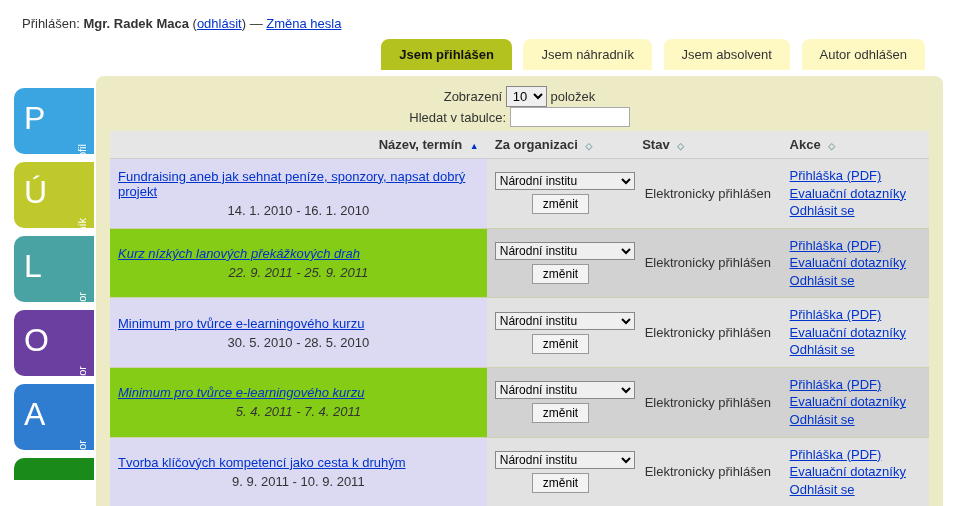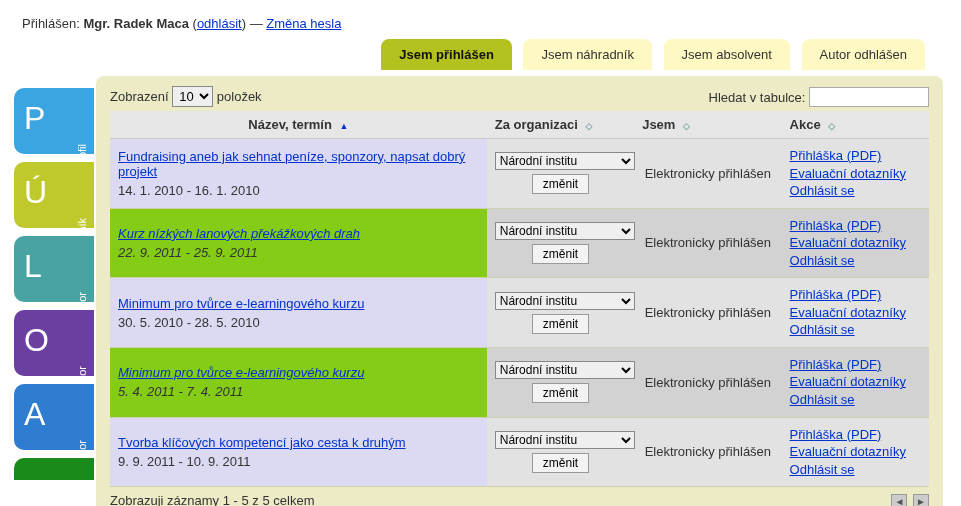--- a/index.html
+++ b/index.html
@@ -81,20 +81,21 @@
     padding: 10px 14px 10px 14px;
     min-height: 420px;
     position: relative;
   }
 
   .controls-row {
     display: flex;
     justify-content: space-between;
     align-items: center;
     margin-bottom: 4px;
+    flex-direction: column;
   }
   .controls-row .left { }
   .controls-row select {
     border: 1px solid #888;
     font-size: 13px;
     padding: 1px 2px;
   }
   .controls-row input[type=text] {
     border: 1px solid #aaa;
     width: 120px;
@@ -110,21 +111,21 @@
   table.datagrid thead th {
     background: #e6e6e6;
     color: #333;
     font-weight: bold;
     font-size: 13px;
     padding: 6px 8px;
     text-align: left;
     border-bottom: 1px solid #ccc;
     position: relative;
   }
-  table.datagrid thead th:first-child { text-align: center; }
+  table.datagrid thead th:first-child { text-align: right; }
   .sort-ind {
     font-size: 9px;
     color: #8aa;
     margin-left: 4px;
   }
   .sort-active { color: #0033cc; }
 
   table.datagrid tbody td {
     padding: 8px 8px;
     vertical-align: middle;
@@ -134,21 +135,21 @@
   tbody tr.odd  td:nth-child(1) { background: #dcd9f2; }
   tbody tr.odd  td:nth-child(2),
   tbody tr.odd  td:nth-child(3),
   tbody tr.odd  td:nth-child(4) { background: #e2e2e2; }
   tbody tr.even td:nth-child(1) { background: #84cc16; font-style: italic; }
   tbody tr.even td:nth-child(2),
   tbody tr.even td:nth-child(3),
   tbody tr.even td:nth-child(4) { background: #d2d2d2; }
 
   .course-link { color: #0033cc; text-decoration: underline; }
-  .course-dates { color: #333; margin-top: 4px; }
+  .course-dates { color: #333; margin-top: 4px; text-align: center; }
 
   .org-cell select {
     width: 140px;
     border: 1px solid #888;
     font-size: 12px;
   }
   .org-cell button {
     display: block;
     margin-top: 4px;
     border: 1px solid #999;
@@ -259,21 +260,21 @@
           <tr>
             <th>
               <span>Název, termín</span>
               <span class="sort-ind sort-active">▲</span>
             </th>
             <th>
               <span>Za organizaci</span>
               <span class="sort-ind">◇</span>
             </th>
             <th>
-              <span>Jsem</span>
+              <span>Stav</span>
               <span class="sort-ind">◇</span>
             </th>
             <th>
               <span>Akce</span>
               <span class="sort-ind">◇</span>
             </th>
           </tr>
         </thead>
         <tbody id="rows-body">
             <tr class="odd">

